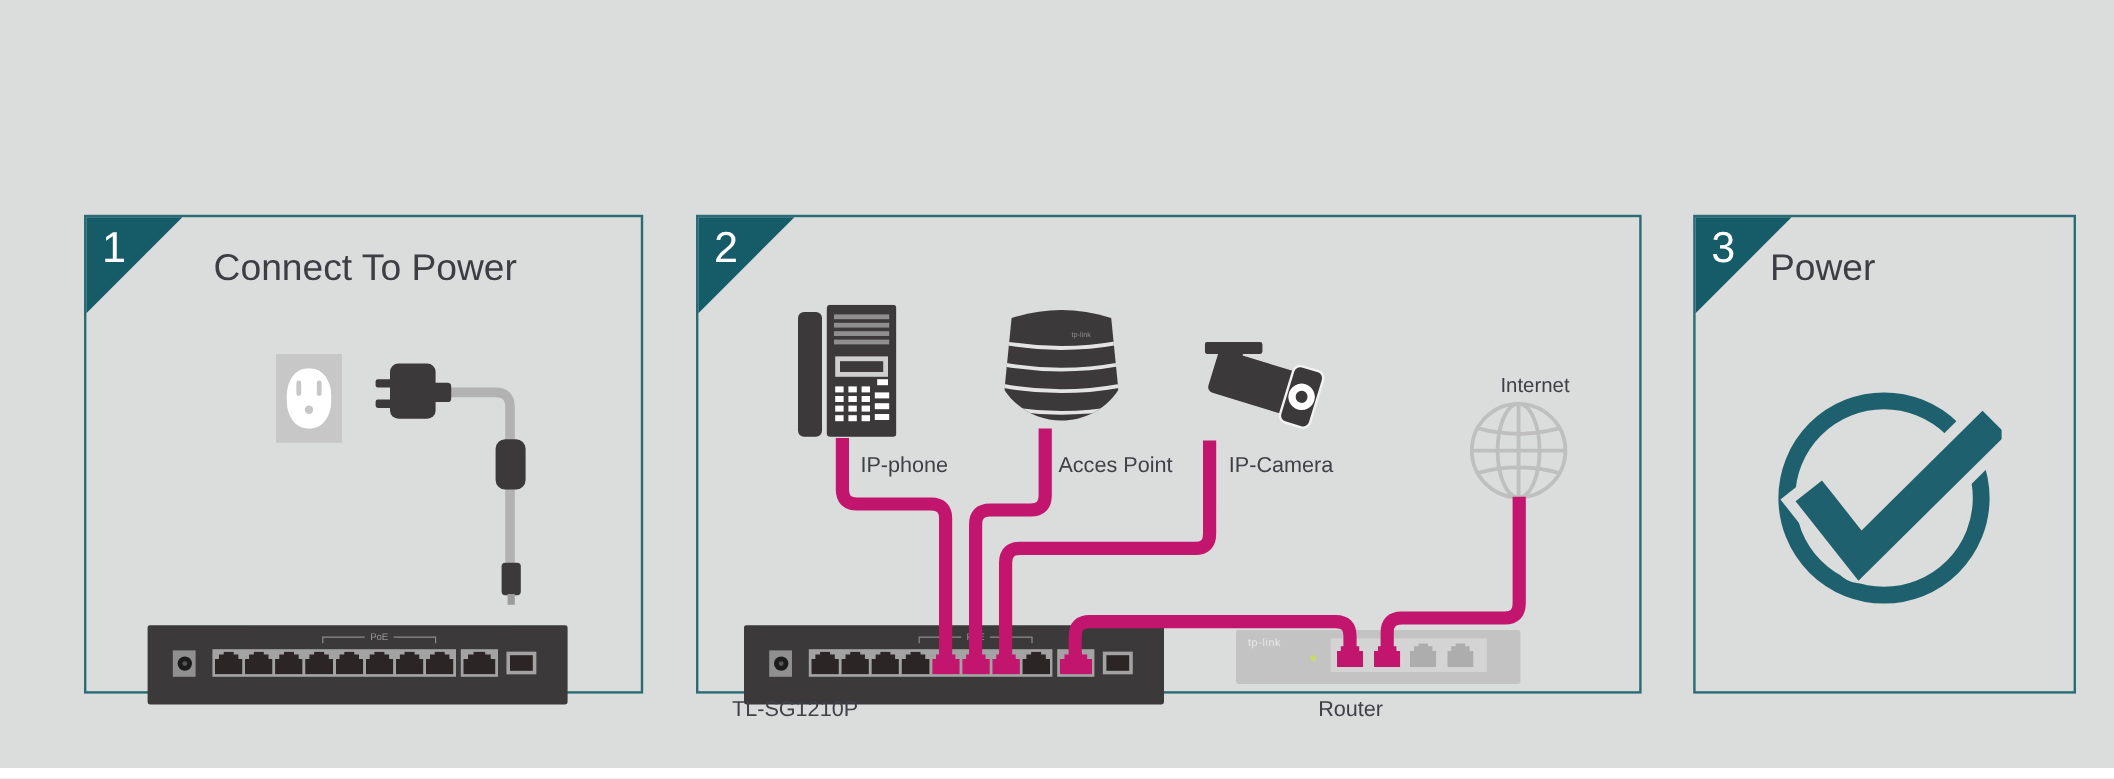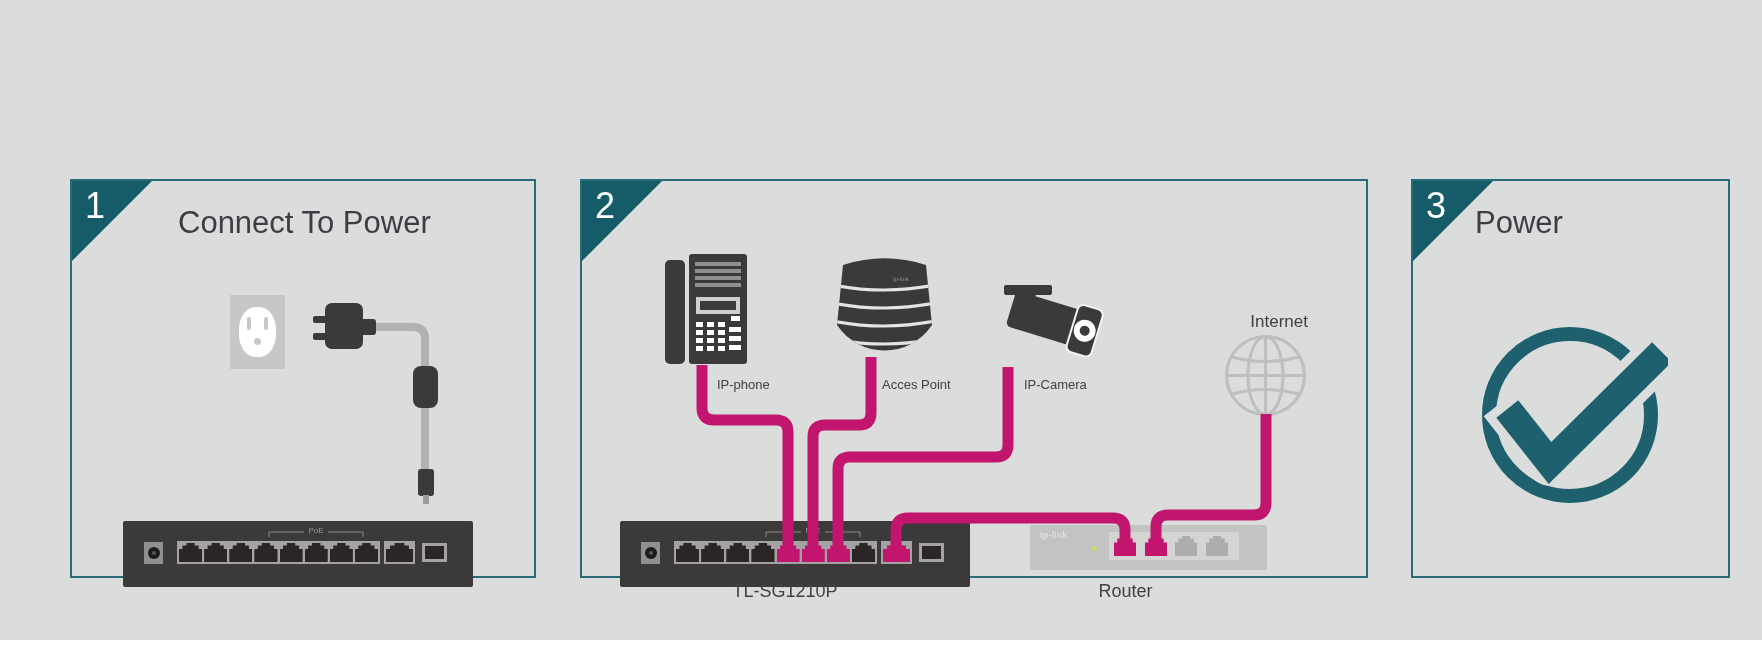--- a/index.html
+++ b/index.html
@@ -61,24 +61,24 @@
   .ports8{ position:absolute; left:54px; top:20px; width:203px; height:23px; background:#a3a3a3;
            display:flex; gap:2px; padding:2px; }
   .port{ flex:1; background:#2c2526;
          clip-path:polygon(0 100%,0 32%,15% 32%,15% 13%,32% 13%,32% 0,68% 0,68% 13%,85% 13%,85% 32%,100% 32%,100% 100%); }
   .port.pink{ background:#c2156d; }
   .port1{ position:absolute; left:261px; top:20px; width:31px; height:23px; background:#a3a3a3; padding:2px; }
   .port1 .port{ width:100%; height:100%; }
   .sfp{ position:absolute; left:299px; top:22px; width:25px; height:19px; background:#2c2526; border:3px solid #a3a3a3; }
 
   
-  .dev-label{ position:absolute; top:196px; font-size:13px; color:#3f4146; }
+  .dev-label{ position:absolute; top:196px; font-size:18px; color:#3f4146; }
   .internet-label{ position:absolute; left:642px; top:131px; width:84px; text-align:right;
                    font-size:17px; color:#3f4146; }
-  .switch-label{ position:absolute; left:28px; top:400px; width:350px; text-align:center;
+  .switch-label{ position:absolute; left:28px; top:400px; width:350px; text-align:left;
                  font-size:18px; color:#3f4146; }
   .router-label{ position:absolute; left:425px; top:400px; width:237px; text-align:center;
                  font-size:18px; color:#3f4146; }
   .router{ position:absolute; left:448px; top:344px; width:237px; height:45px;
            background:#c3c3c3; border-radius:2px; }
   .router-brand{ position:absolute; left:10px; top:5px; font-size:9px; color:#e9e9e9; letter-spacing:.5px; }
   .router-led{ position:absolute; left:62px; top:21px; width:5px; height:5px; border-radius:50%; background:#c9d96e; }
   .router-ports{ position:absolute; left:79px; top:7px; width:130px; height:28px; background:#d4d4d4; }
   .router-ports .rport{ position:absolute; top:4px; width:22px; height:20px; background:#adadad;
          clip-path:polygon(0 100%,0 32%,15% 32%,15% 13%,32% 13%,32% 0,68% 0,68% 13%,85% 13%,85% 32%,100% 32%,100% 100%); }

